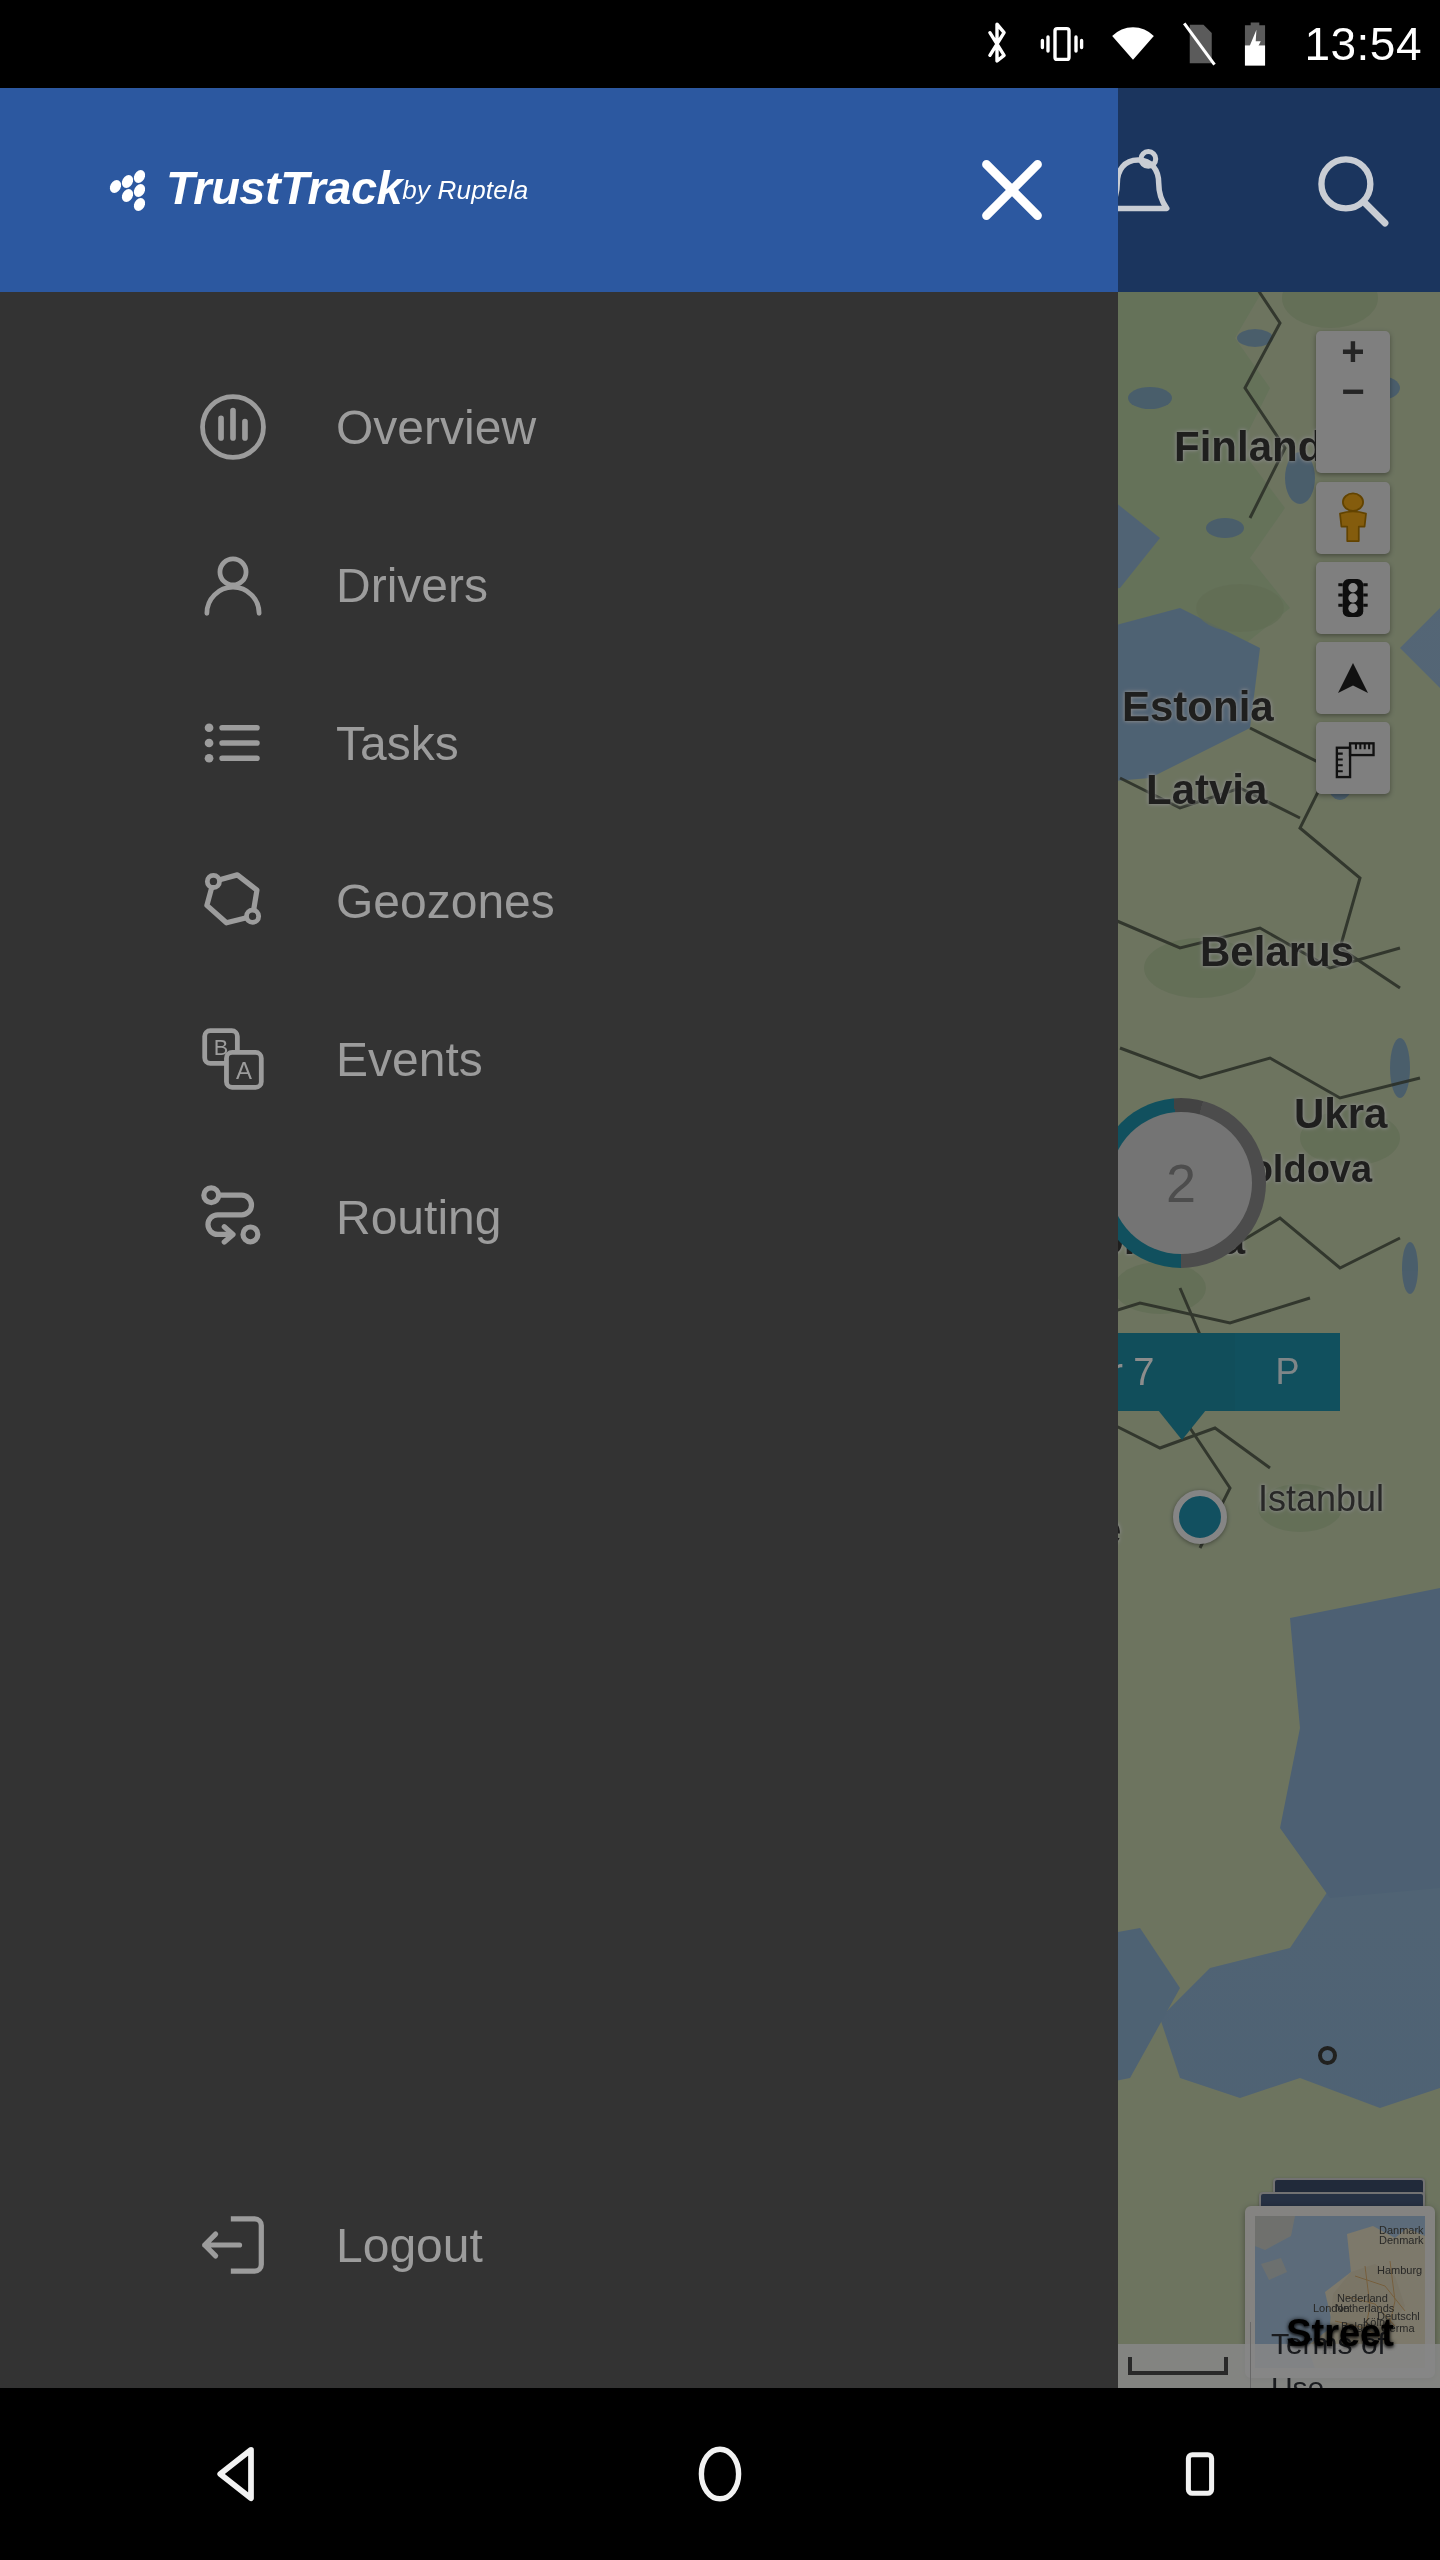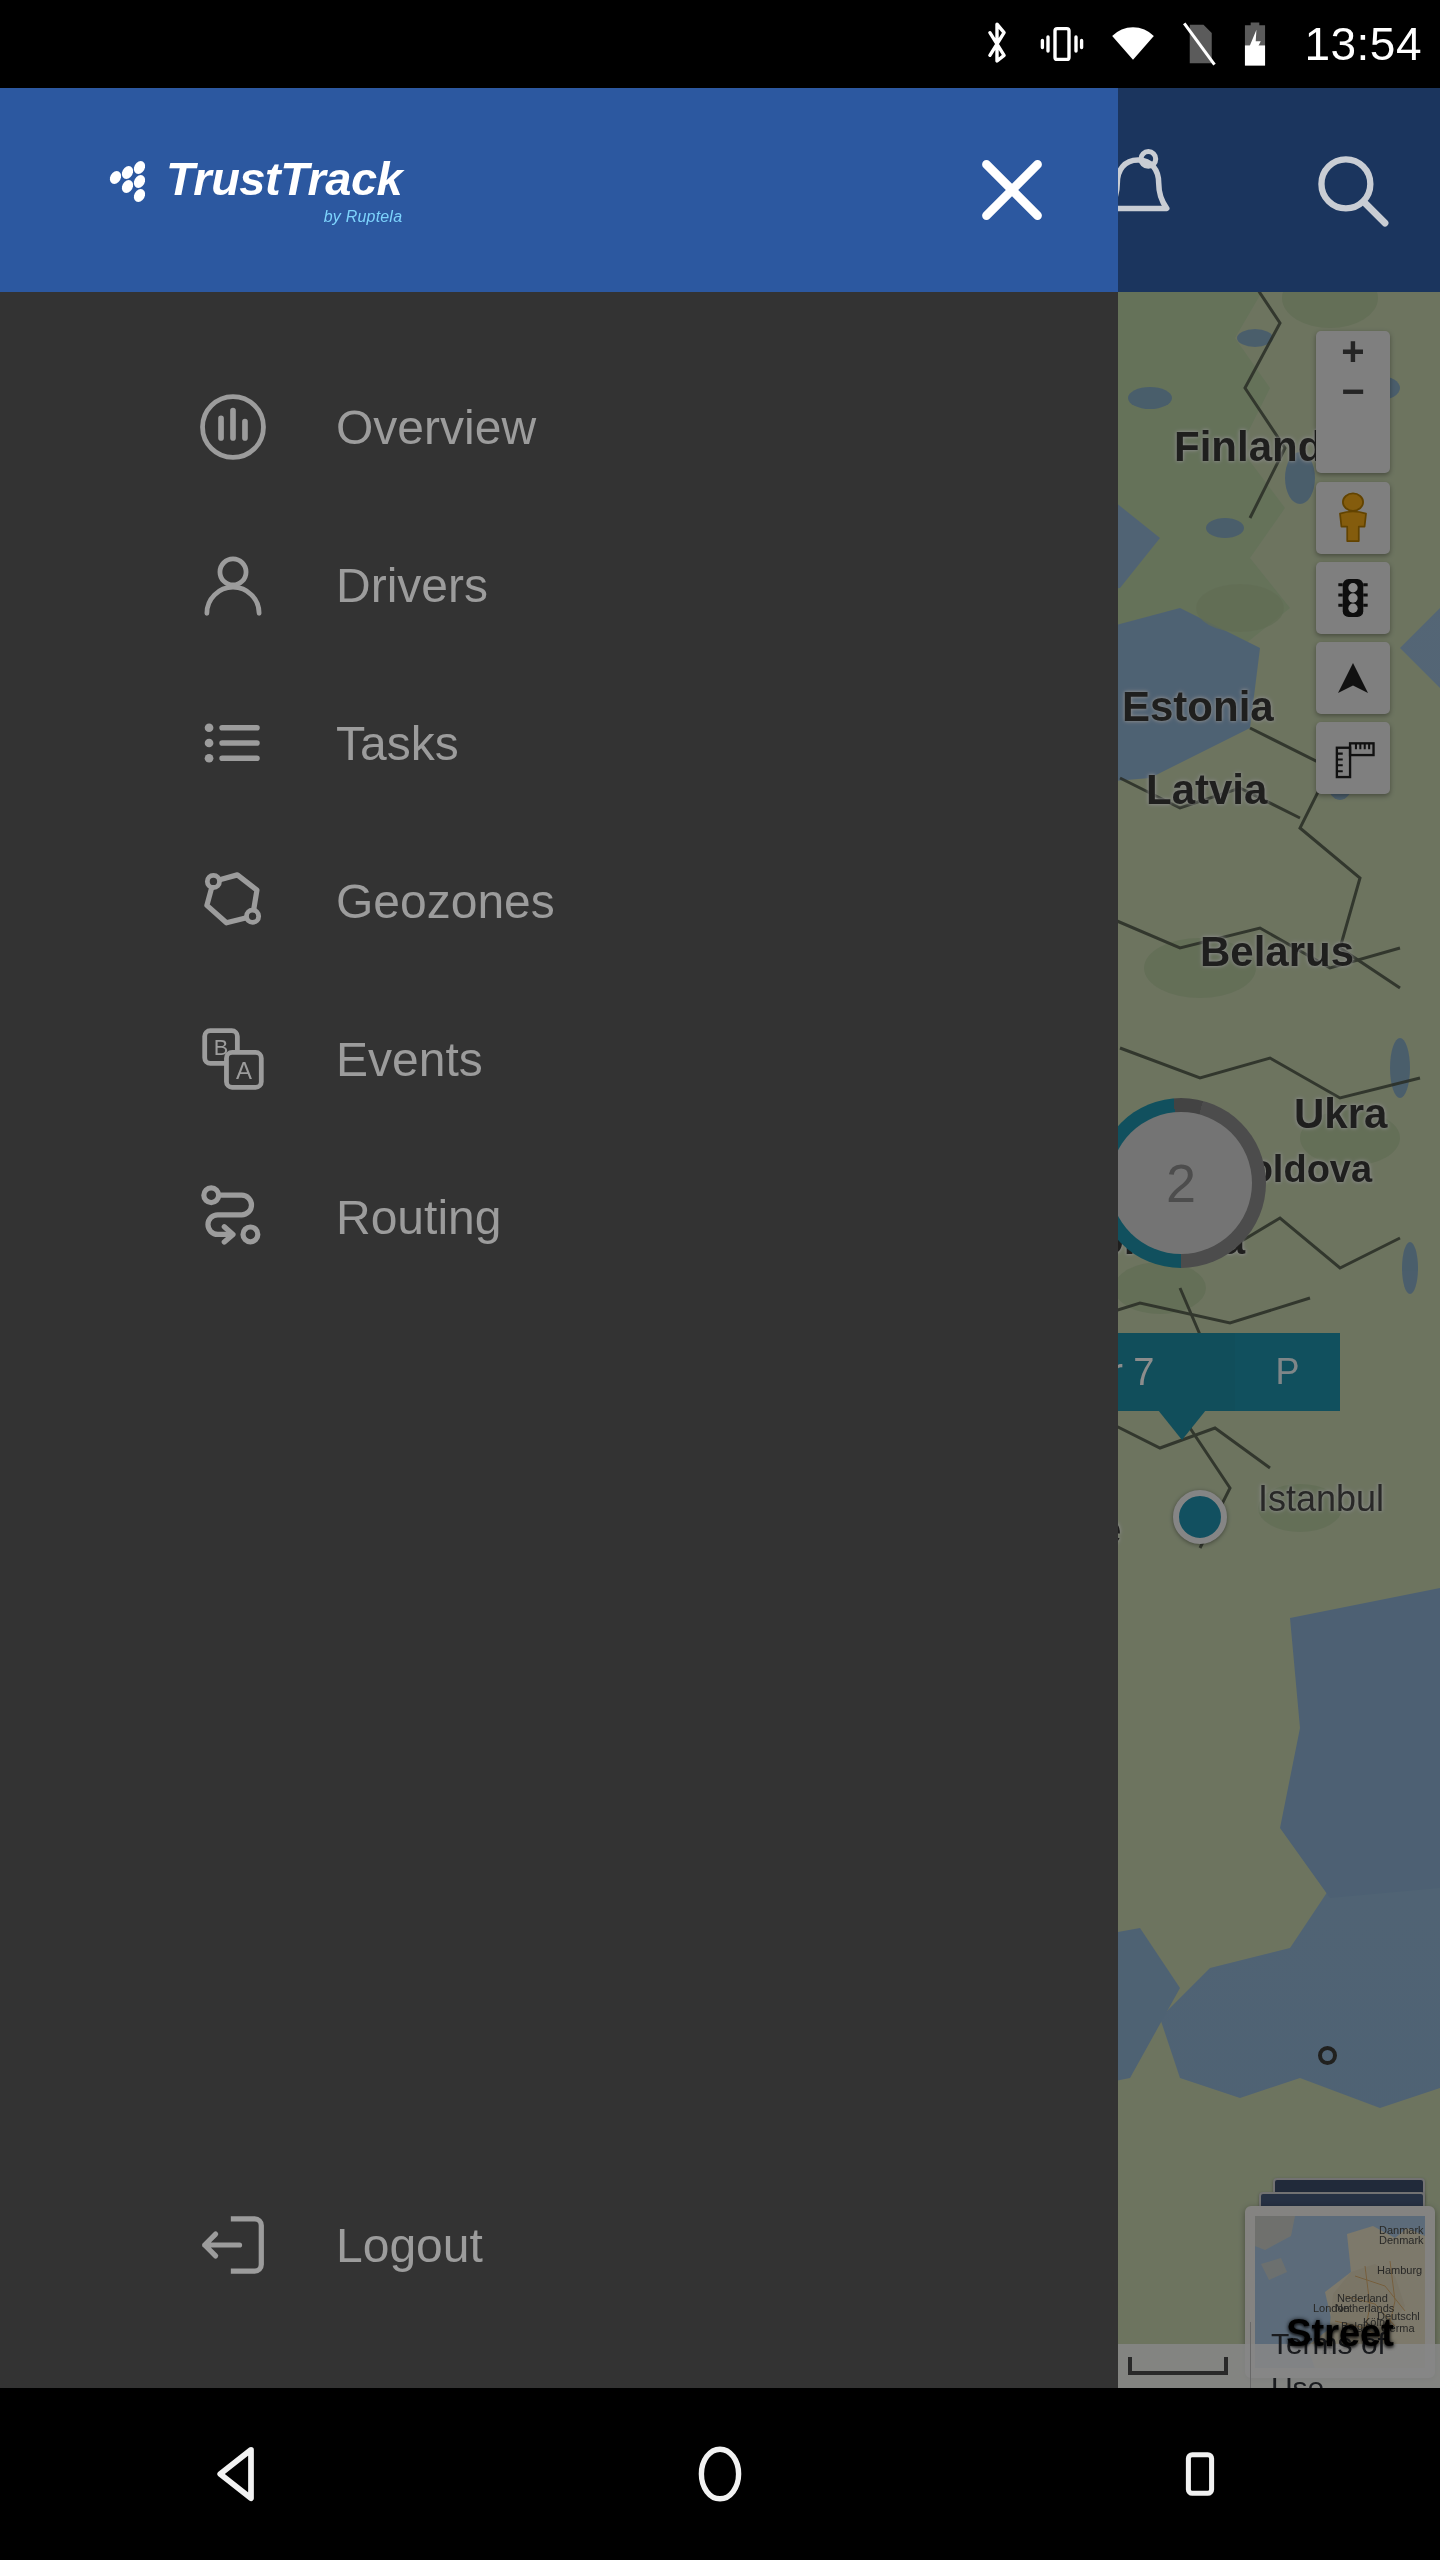--- a/index.html
+++ b/index.html
@@ -165,27 +165,27 @@
     flex:0 0 204px; background:#2c58a0;
     display:flex; align-items:center; justify-content:space-between;
     padding:0 60px 0 108px;
   }
   #brand { display:flex; align-items:flex-start; }
   #brand-dots { width:48px; height:46px; position:relative; margin-right:10px; margin-top:6px; }
   #brand-dots i {
     position:absolute; background:#fff; border-radius:50%;
     width:11px; height:13px; transform:skewX(-11deg);
   }
-  #brand-text { display:flex; flex-direction:column; }
+  #brand-text { display:flex; flex-direction:row;align-items:center; }
   #brand-name {
     color:#fff; font-size:47px; font-weight:700; font-style:italic;
     letter-spacing:-0.5px; line-height:1; font-family:"Liberation Sans", sans-serif;
   }
   #brand-sub {
-    color:#7dd3fc; font-size:16px; font-style:italic; font-weight:400;
+    color:#ffffff; font-size:26px; font-style:italic; font-weight:400;
     text-align:right; margin-top:6px; letter-spacing:0.2px;
   }
 
   #drawer-menu { flex:1; padding-top:56px; }
   #drawer-bottom { padding-bottom:64px; }
 
   .menu-item {
     height:158px; display:flex; align-items:center; padding-left:196px;
     cursor:pointer;
   }

